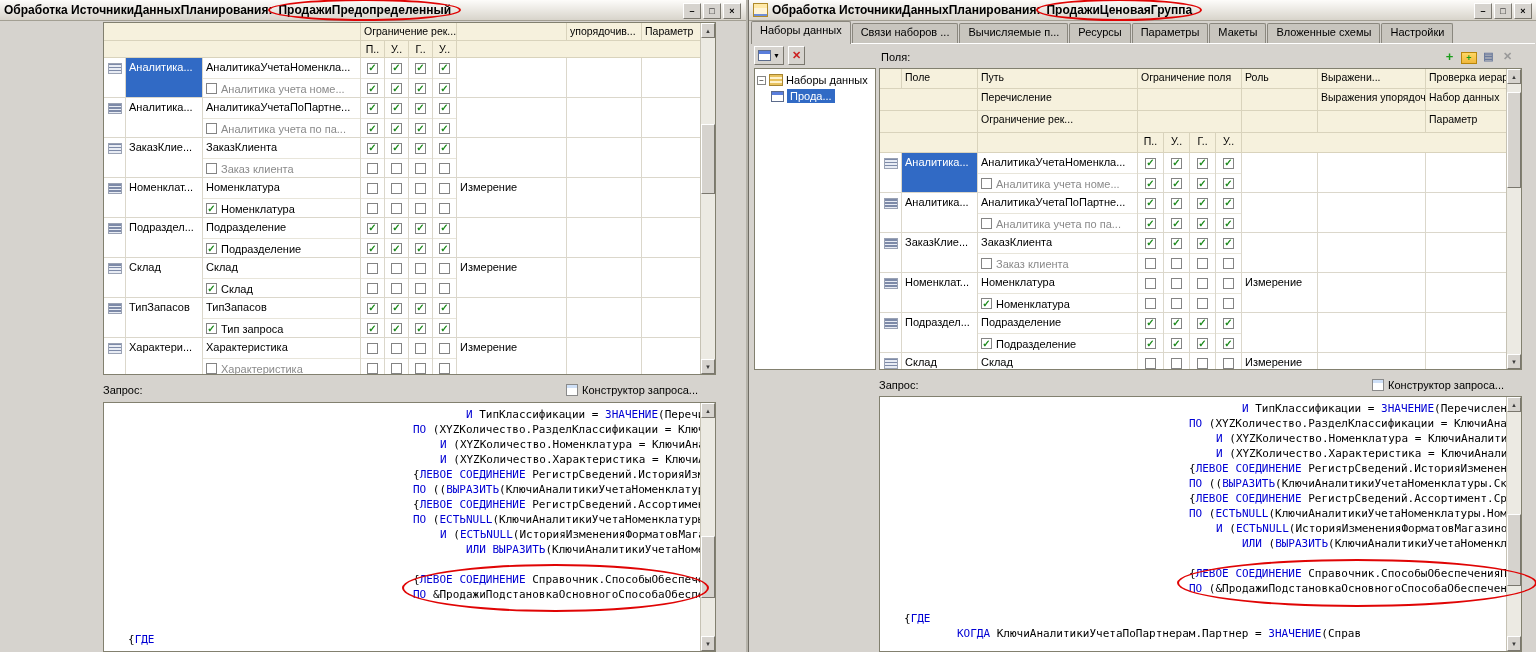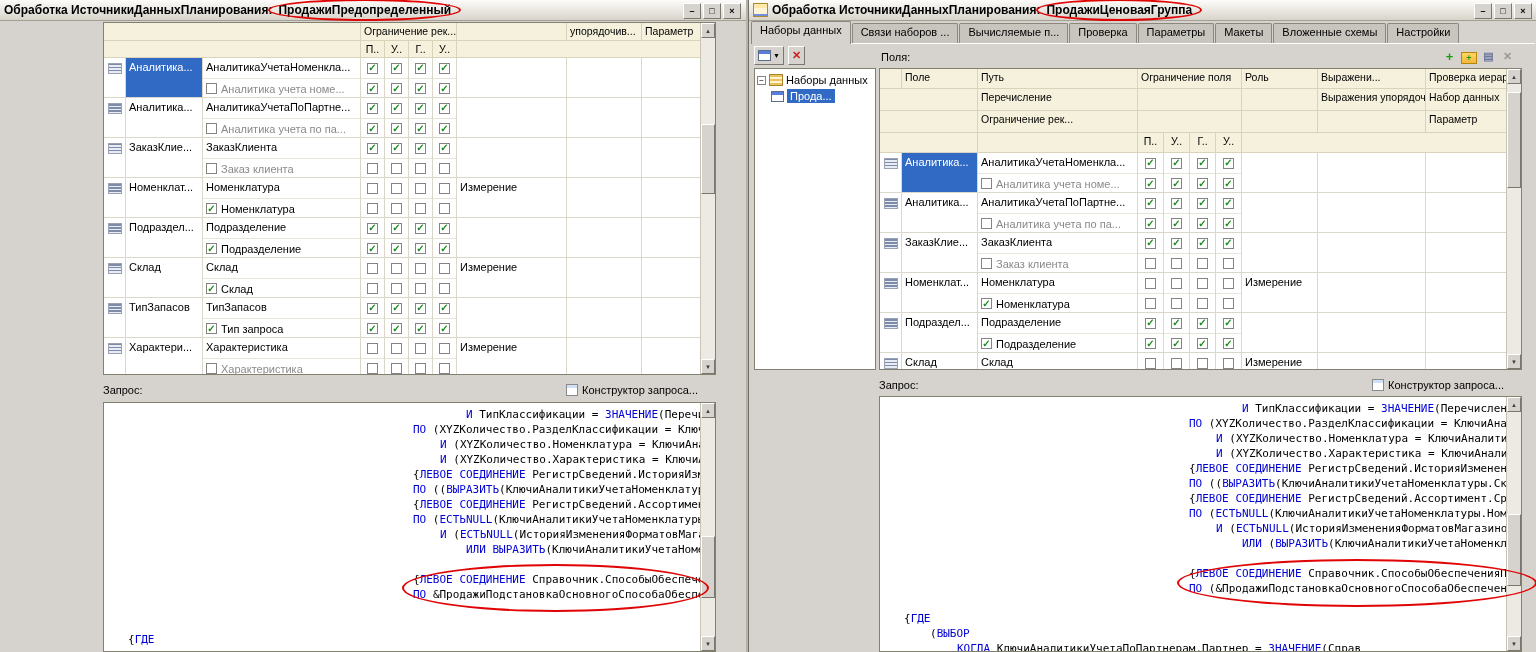--- a/index.html
+++ b/index.html
@@ -574,21 +574,21 @@
       <span class="wbtns" id="wb-right">
           <span class="wbtn">–</span>
           <span class="wbtn">□</span>
           <span class="wbtn">×</span>
         </span>
     </div>
     <div class="tabbar" id="tabbar">
         <div class="tab active">Наборы данных</div>
         <div class="tab">Связи наборов ...</div>
         <div class="tab">Вычисляемые п...</div>
-        <div class="tab">Проверка</div>
+        <div class="tab">Ресурсы</div>
         <div class="tab">Параметры</div>
         <div class="tab">Макеты</div>
         <div class="tab">Вложенные схемы</div>
         <div class="tab">Настройки</div>
       </div>
 
     <div class="dstb">
       <span class="toolbtn">
         <span class="tblicon"></span>
         <span class="drop">▼</span>
@@ -953,21 +953,20 @@
         <div class="qline" style="padding-left: 305px;"><span class="kw">ПО</span><span> ((</span><span class="kw">ВЫРАЗИТЬ</span><span>(</span><span>КлючиАналитикиУчетаНоменклатуры</span><span>.</span><span>Склад</span></div>
         <div class="qline" style="padding-left: 305px;"><span>{</span><span class="kw">ЛЕВОЕ</span><span> </span><span class="kw">СОЕДИНЕНИЕ</span><span> </span><span>РегистрСведений</span><span>.</span><span>Ассортимент</span><span>.</span><span>СрезПоследних</span></div>
         <div class="qline" style="padding-left: 305px;"><span class="kw">ПО</span><span> (</span><span class="kw">ЕСТЬNULL</span><span>(</span><span>КлючиАналитикиУчетаНоменклатуры</span><span>.</span><span>Номенклатура</span></div>
         <div class="qline" style="padding-left: 332px;"><span class="kw">И</span><span> (</span><span class="kw">ЕСТЬNULL</span><span>(</span><span>ИсторияИзмененияФорматовМагазиновСрезПоследних</span></div>
         <div class="qline" style="padding-left: 358px;"><span class="kw">ИЛИ</span><span> (</span><span class="kw">ВЫРАЗИТЬ</span><span>(</span><span>КлючиАналитикиУчетаНоменклатуры</span></div>
         <div class="qline" style="padding-left: 0px;"></div>
         <div class="qline" style="padding-left: 305px;"><span>{</span><span class="kw">ЛЕВОЕ</span><span> </span><span class="kw">СОЕДИНЕНИЕ</span><span> </span><span>Справочник</span><span>.</span><span>СпособыОбеспеченияПотребностей</span></div>
         <div class="qline" style="padding-left: 305px;"><span class="kw">ПО</span><span> (</span><span>&amp;ПродажиПодстановкаОсновногоСпособаОбеспечения</span><span>)}</span></div>
         <div class="qline" style="padding-left: 0px;"></div>
         <div class="qline" style="padding-left: 20px;"><span>{</span><span class="kw">ГДЕ</span></div>
-        <div class="qline" style="padding-left: 46px;"><span>(</span><span class="kw">ВЫБОР</span></div>
         <div class="qline" style="padding-left: 73px;"><span class="kw">КОГДА</span><span> </span><span>КлючиАналитикиУчетаПоПартнерам</span><span>.</span><span>Партнер</span><span> = </span><span class="kw">ЗНАЧЕНИЕ</span><span>(</span><span>Справ</span></div>
         <div class="sbar">
           <div class="sbtn">▲</div>
           <div class="strack">
             <div class="sthumb" style="top: 102px; height: 72px;"></div>
           </div>
           <div class="sbtn">▼</div>
         </div>
       </div>
   </div>

